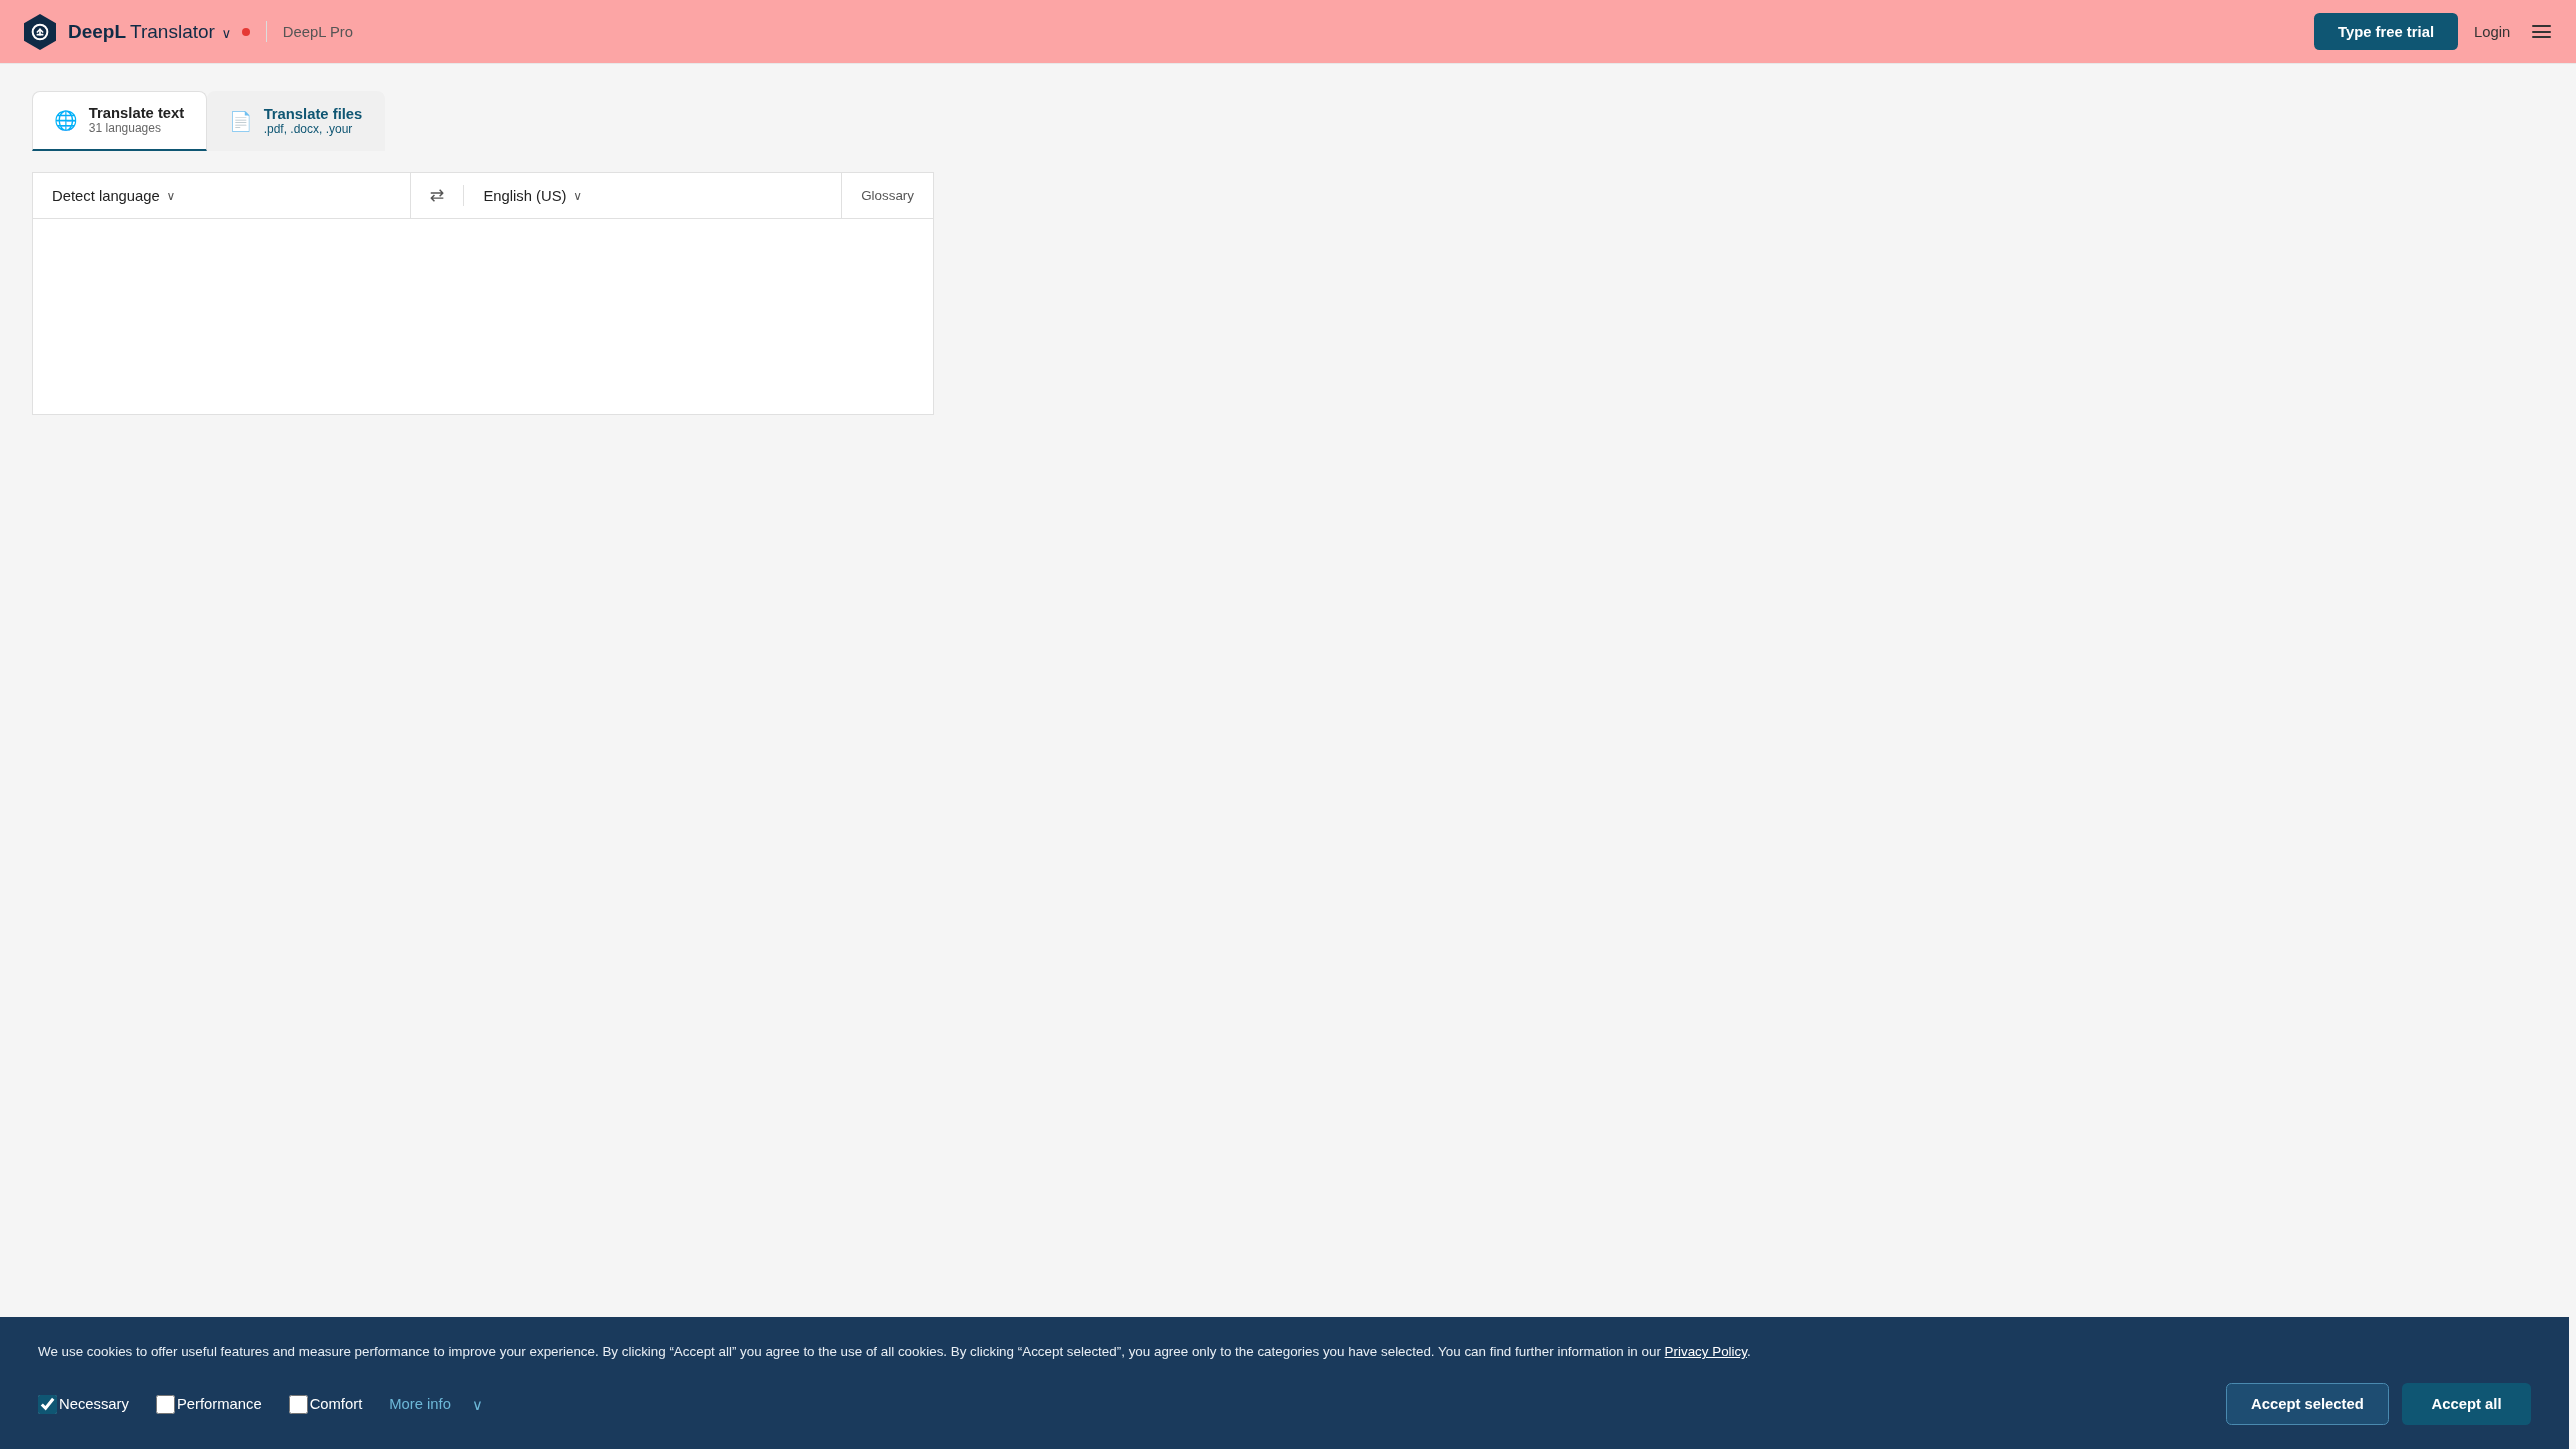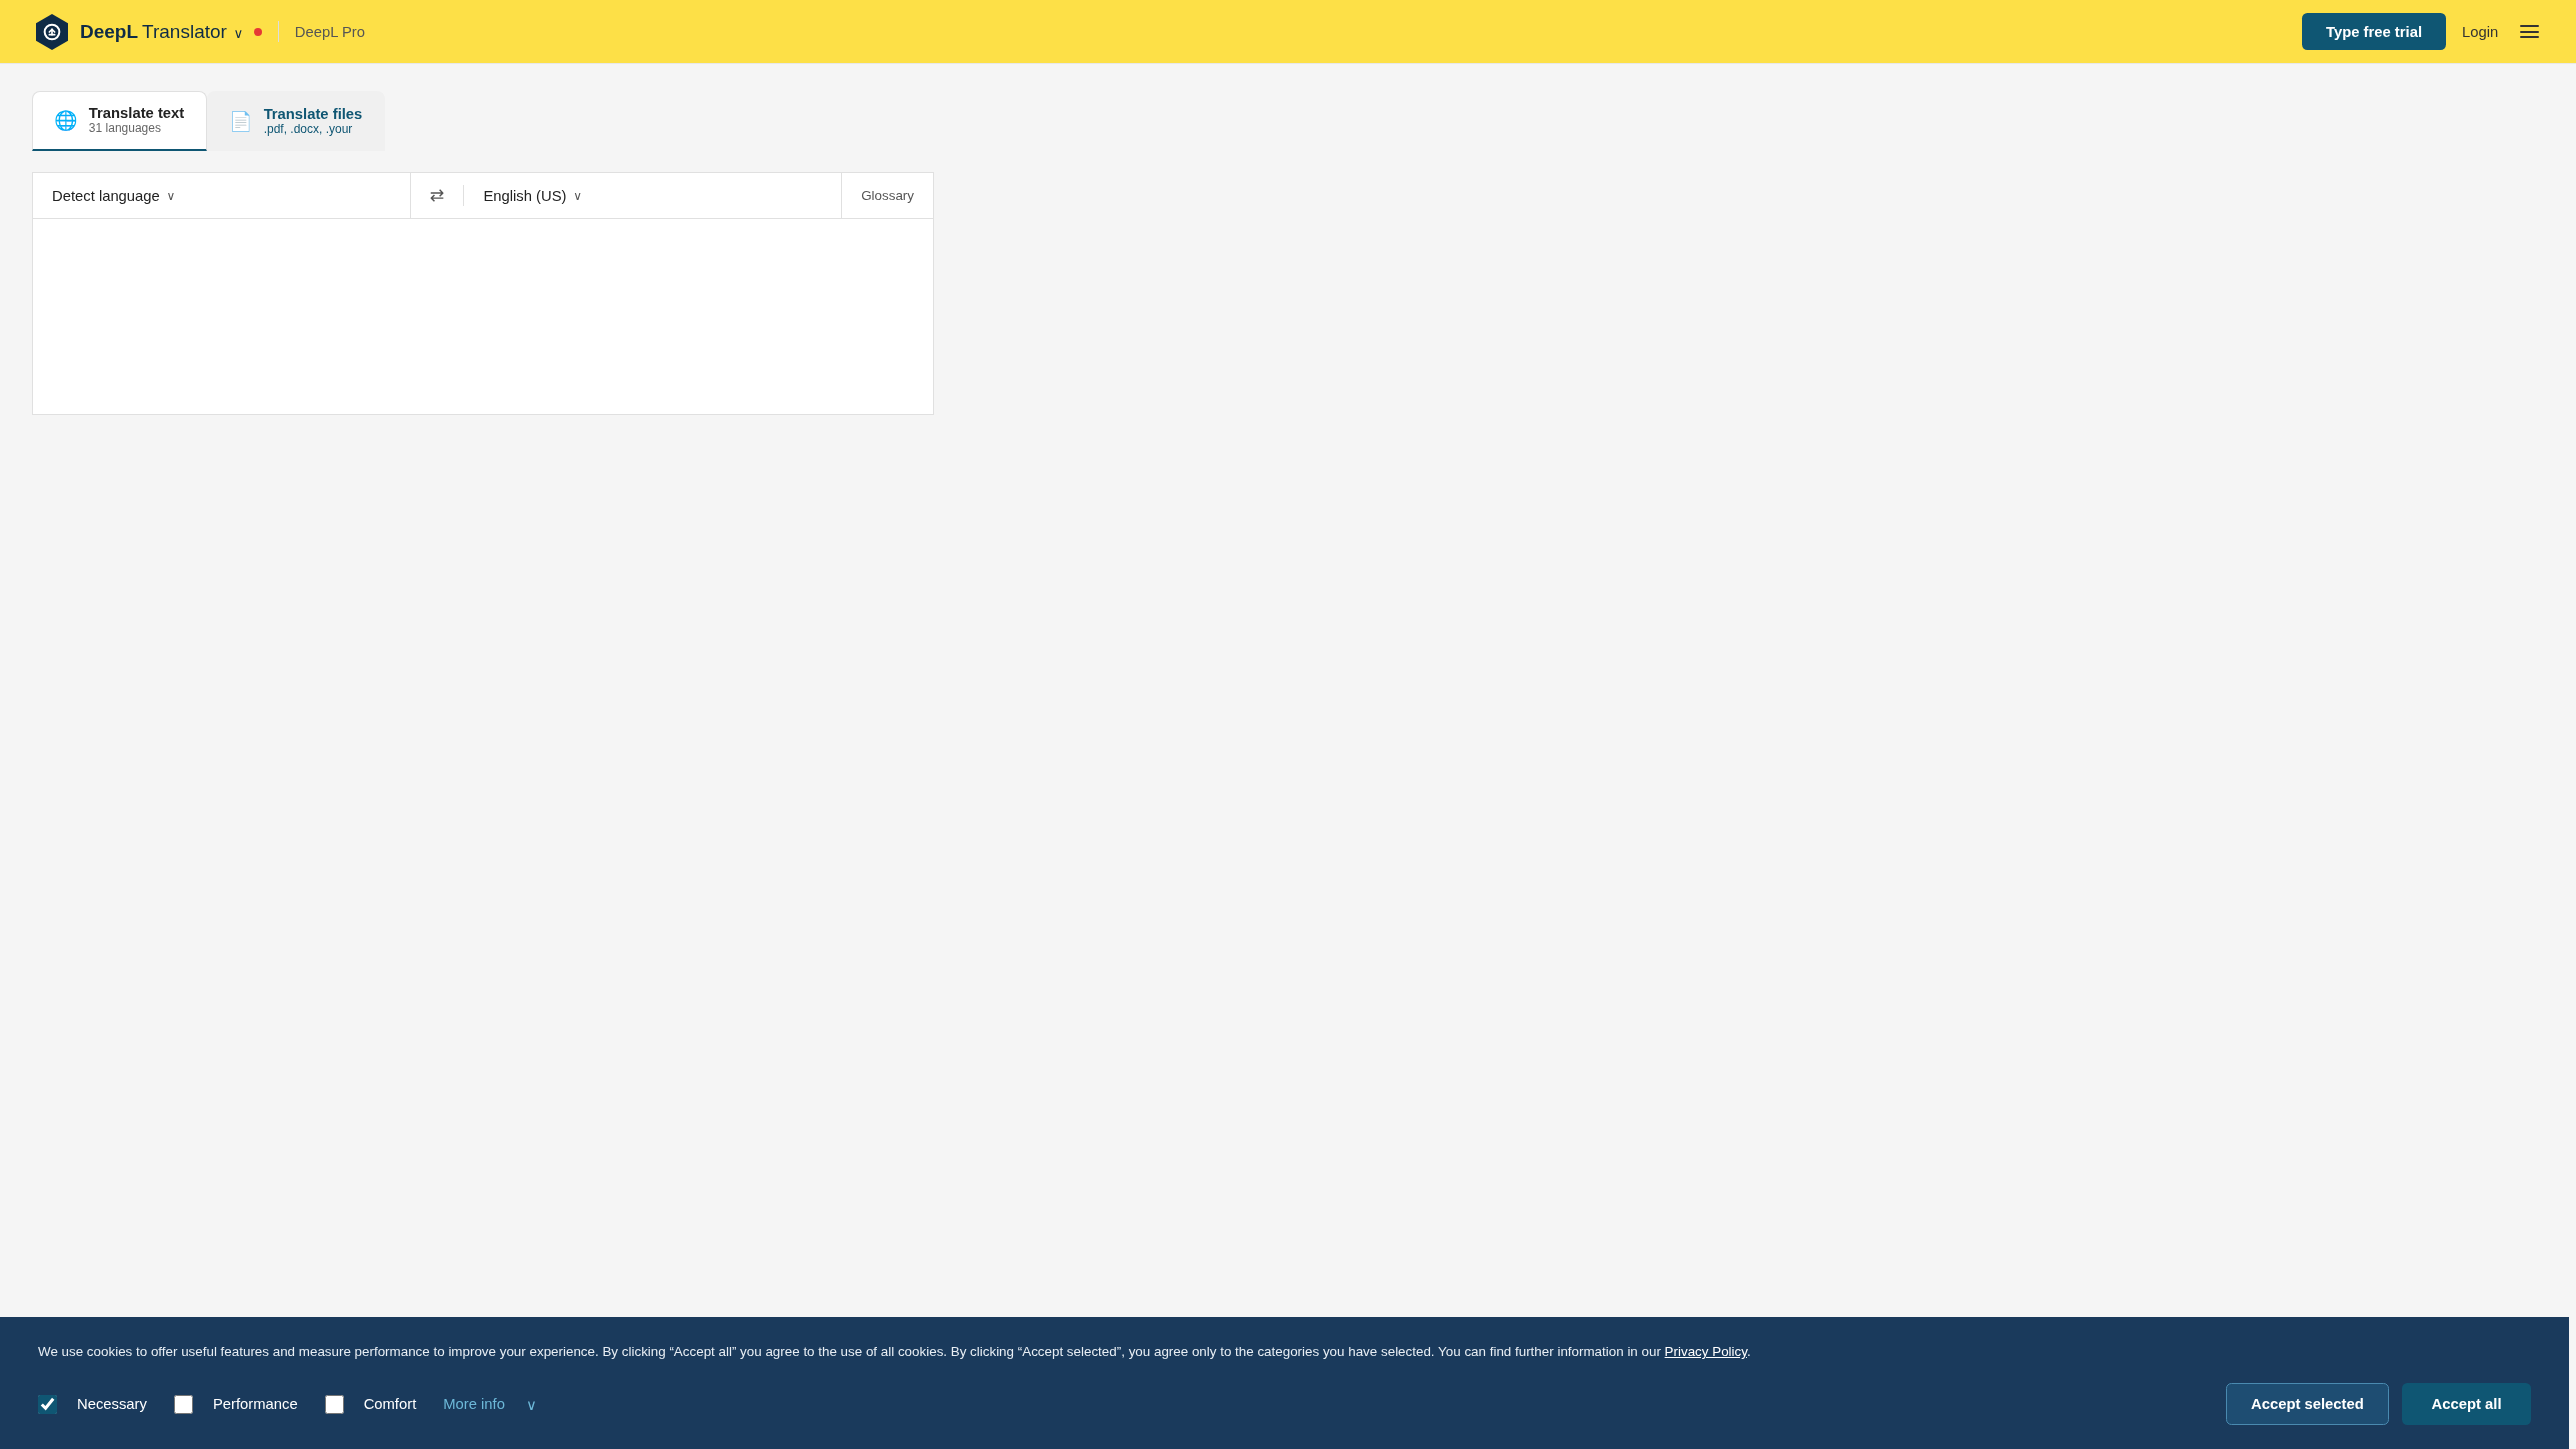--- a/index.html
+++ b/index.html
@@ -6,24 +6,24 @@
     body {
       font-family: -apple-system, BlinkMacSystemFont, 'Segoe UI', sans-serif;
       background: #f5f5f5;
       min-height: 100vh;
       position: relative;
       overflow-x: hidden;
     }
 
     
     .header {
-      background: #fde047;
-      display: flex;
-      align-items: center;
-      padding: 0 32px;
+      background: #fca5a5;
+      display: flex;
+      align-items: center;
+      padding: 0 20px;
       height: 64px;
       border-bottom: 0.7px solid #e8e8e8;
     }
     .logo-area {
       display: flex;
       align-items: center;
       gap: 8px;
       text-decoration: none;
     }
     .logo-hex {
@@ -282,21 +282,21 @@
     }
     .cookie-checkboxes {
       display: flex;
       align-items: center;
       gap: 27px;
       flex: 1;
     }
     .checkbox-item {
       display: flex;
       align-items: center;
-      gap: 20px;
+      gap: 2px;
       cursor: pointer;
     }
     .checkbox-item input[type="checkbox"] {
       width: 19px;
       height: 19px;
       cursor: pointer;
       accent-color: #0f5673;
     }
     .checkbox-label {
       font-size: 14.8px;

